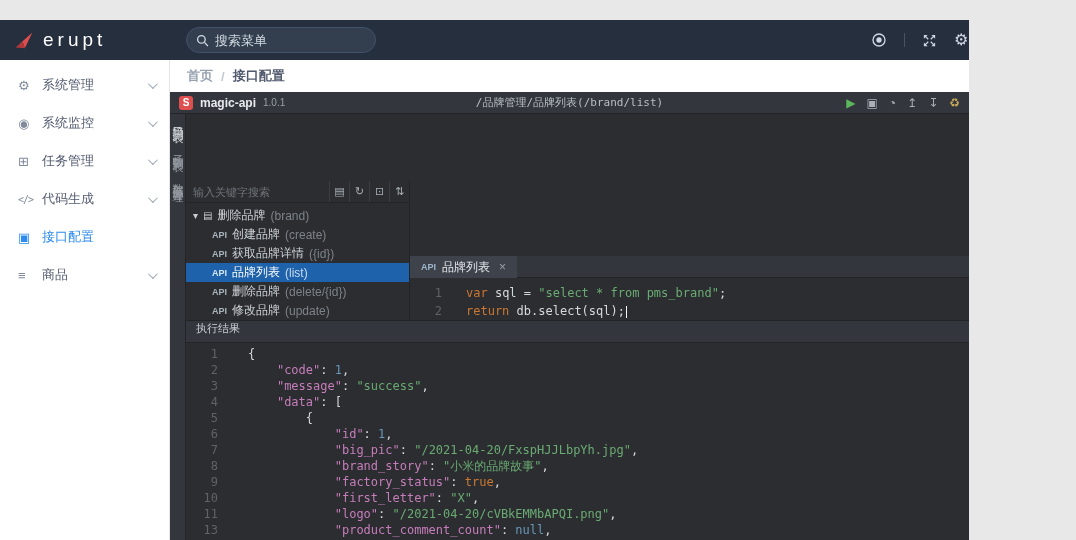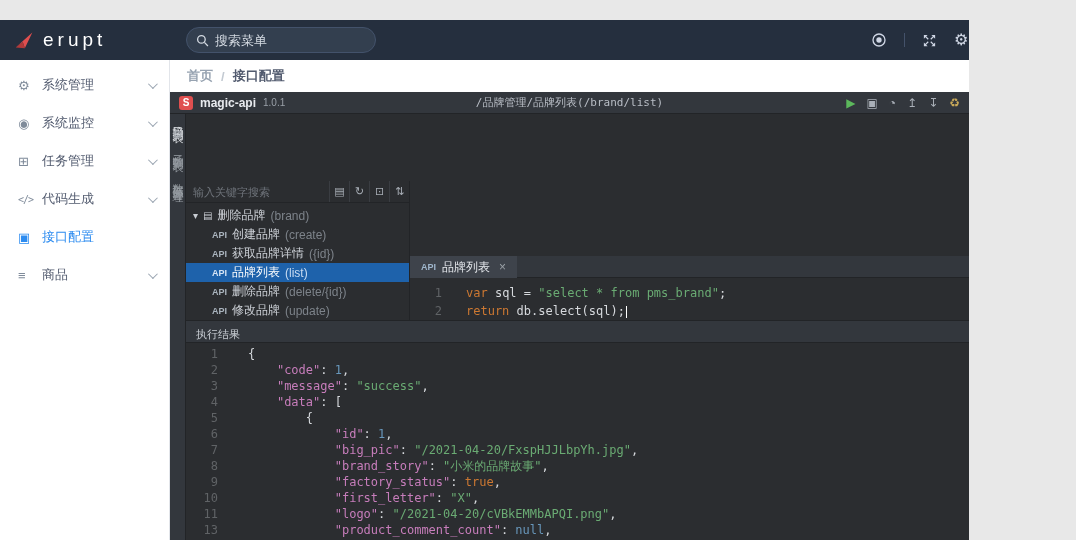--- a/index.html
+++ b/index.html
@@ -106,21 +106,21 @@
   .t-p   { color:#d6d9dd; }
   .t-key { color:#c77dbb; }
   .t-num { color:#6897bb; }
   .t-bool{ color:#cc7832; }
   .t-nul { color:#6897bb; }
   .caret { display:inline-block; width:1.5px; height:12px; background:#ffffff;
     vertical-align:middle; margin-left:1px; }
 
   .result { height:240px; flex:0 0 240px; border-top:1px solid #222427; background:#2b2d30;
     display:flex; flex-direction:column; }
-  .result-header { height:22px; flex:0 0 22px; background:#33373d; display:flex; align-items:flex-end;
+  .result-header { height:22px; flex:0 0 22px; background:#33373d; display:flex; align-items:flex-start;
     padding-left:10px; color:#c9ced4; font-size:11px; border-bottom:1px solid #222427; }
   .result-body { flex:1; font-family:"DejaVu Sans Mono",monospace; font-size:12px;
     line-height:16px; padding-top:3px; overflow:hidden; }
 </style>
 </head>
 <body>
 
 <div class="screen">
 
   <header class="top-header">

